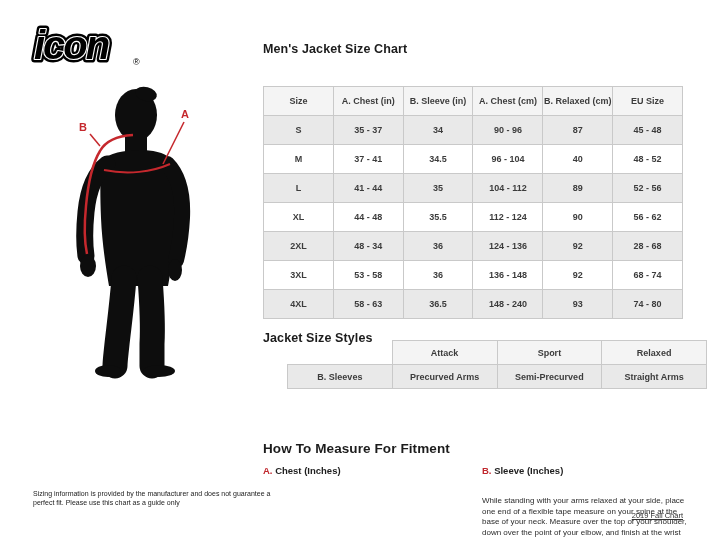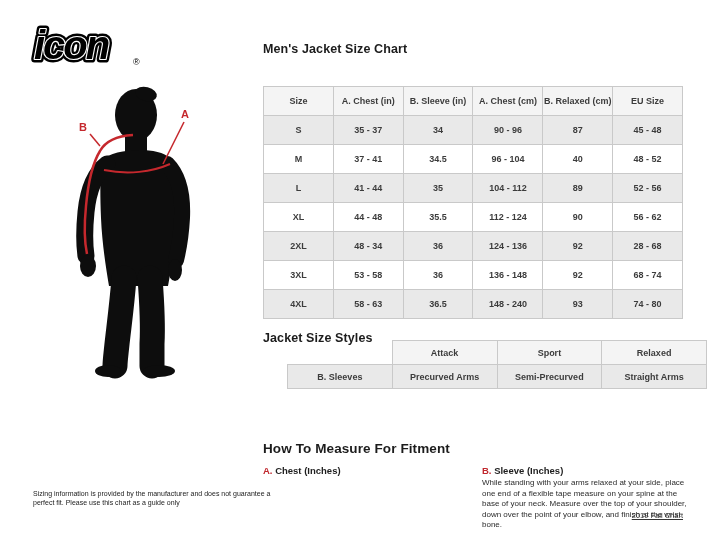--- a/index.html
+++ b/index.html
@@ -53,21 +53,21 @@
 
   
   .measure-row {
     position: absolute;
     left: 263px; top: 465px;
     width: 424px;
     display: flex;
     gap: 14px;
   }
   .measure-col { width: 205px; }
-  .measure-heading { font-size: 9.5px; font-weight: bold; color: #1e1e1e; margin-bottom: 2px; }
+  .measure-heading { font-size: 9.5px; font-weight: bold; color: #1e1e1e; margin-bottom: 20px; }
   .red-letter { color: #c0272d; }
   .measure-text { font-size: 8px; line-height: 1.32; color: #2b2b2b; }
 
   
   .disclaimer {
     position: absolute;
     left: 33px; top: 489px;
     width: 250px;
     font-size: 7px;
     line-height: 1.35;

